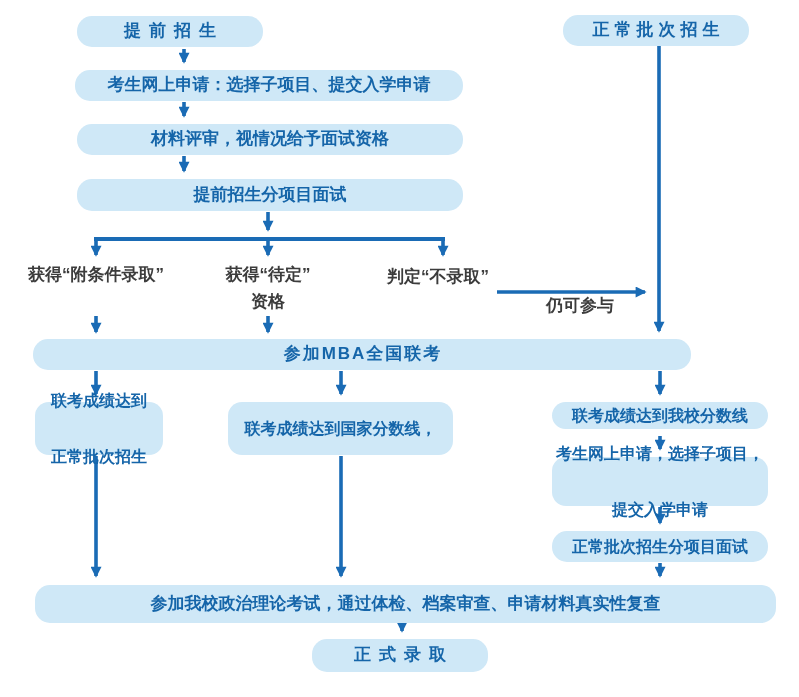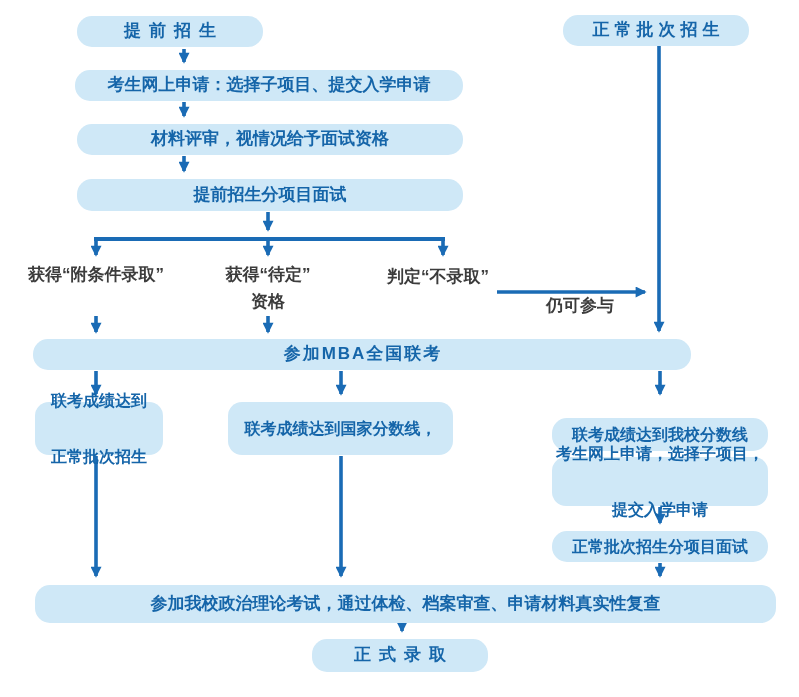--- a/index.html
+++ b/index.html
@@ -89,21 +89,21 @@
 
   <div class="box two" style="left:35px;top:402px;width:128px;height:53px;">
     <span>联考成绩达到</span>
     <span>正常批次招生</span>
   </div>
 
   <div class="box two" style="left:228px;top:402px;width:225px;height:53px;">
     <span>联考成绩达到国家分数线，</span>
   </div>
 
-  <div class="box small" style="left:552px;top:418px;width:216px;height:33px;">联考成绩达到我校分数线</div>
+  <div class="box small" style="left:552px;top:402px;width:216px;height:27px;">联考成绩达到我校分数线</div>
 
   <div class="box two" style="left:552px;top:457px;width:216px;height:49px;">
     <span>考生网上申请，选择子项目，</span>
     <span>提交入学申请</span>
   </div>
 
   <div class="box small" style="left:552px;top:531px;width:216px;height:31px;">正常批次招生分项目面试</div>
 
   <div class="box" style="left:35px;top:585px;width:741px;height:38px;">参加我校政治理论考试，通过体检、档案审查、申请材料真实性复查</div>
 

